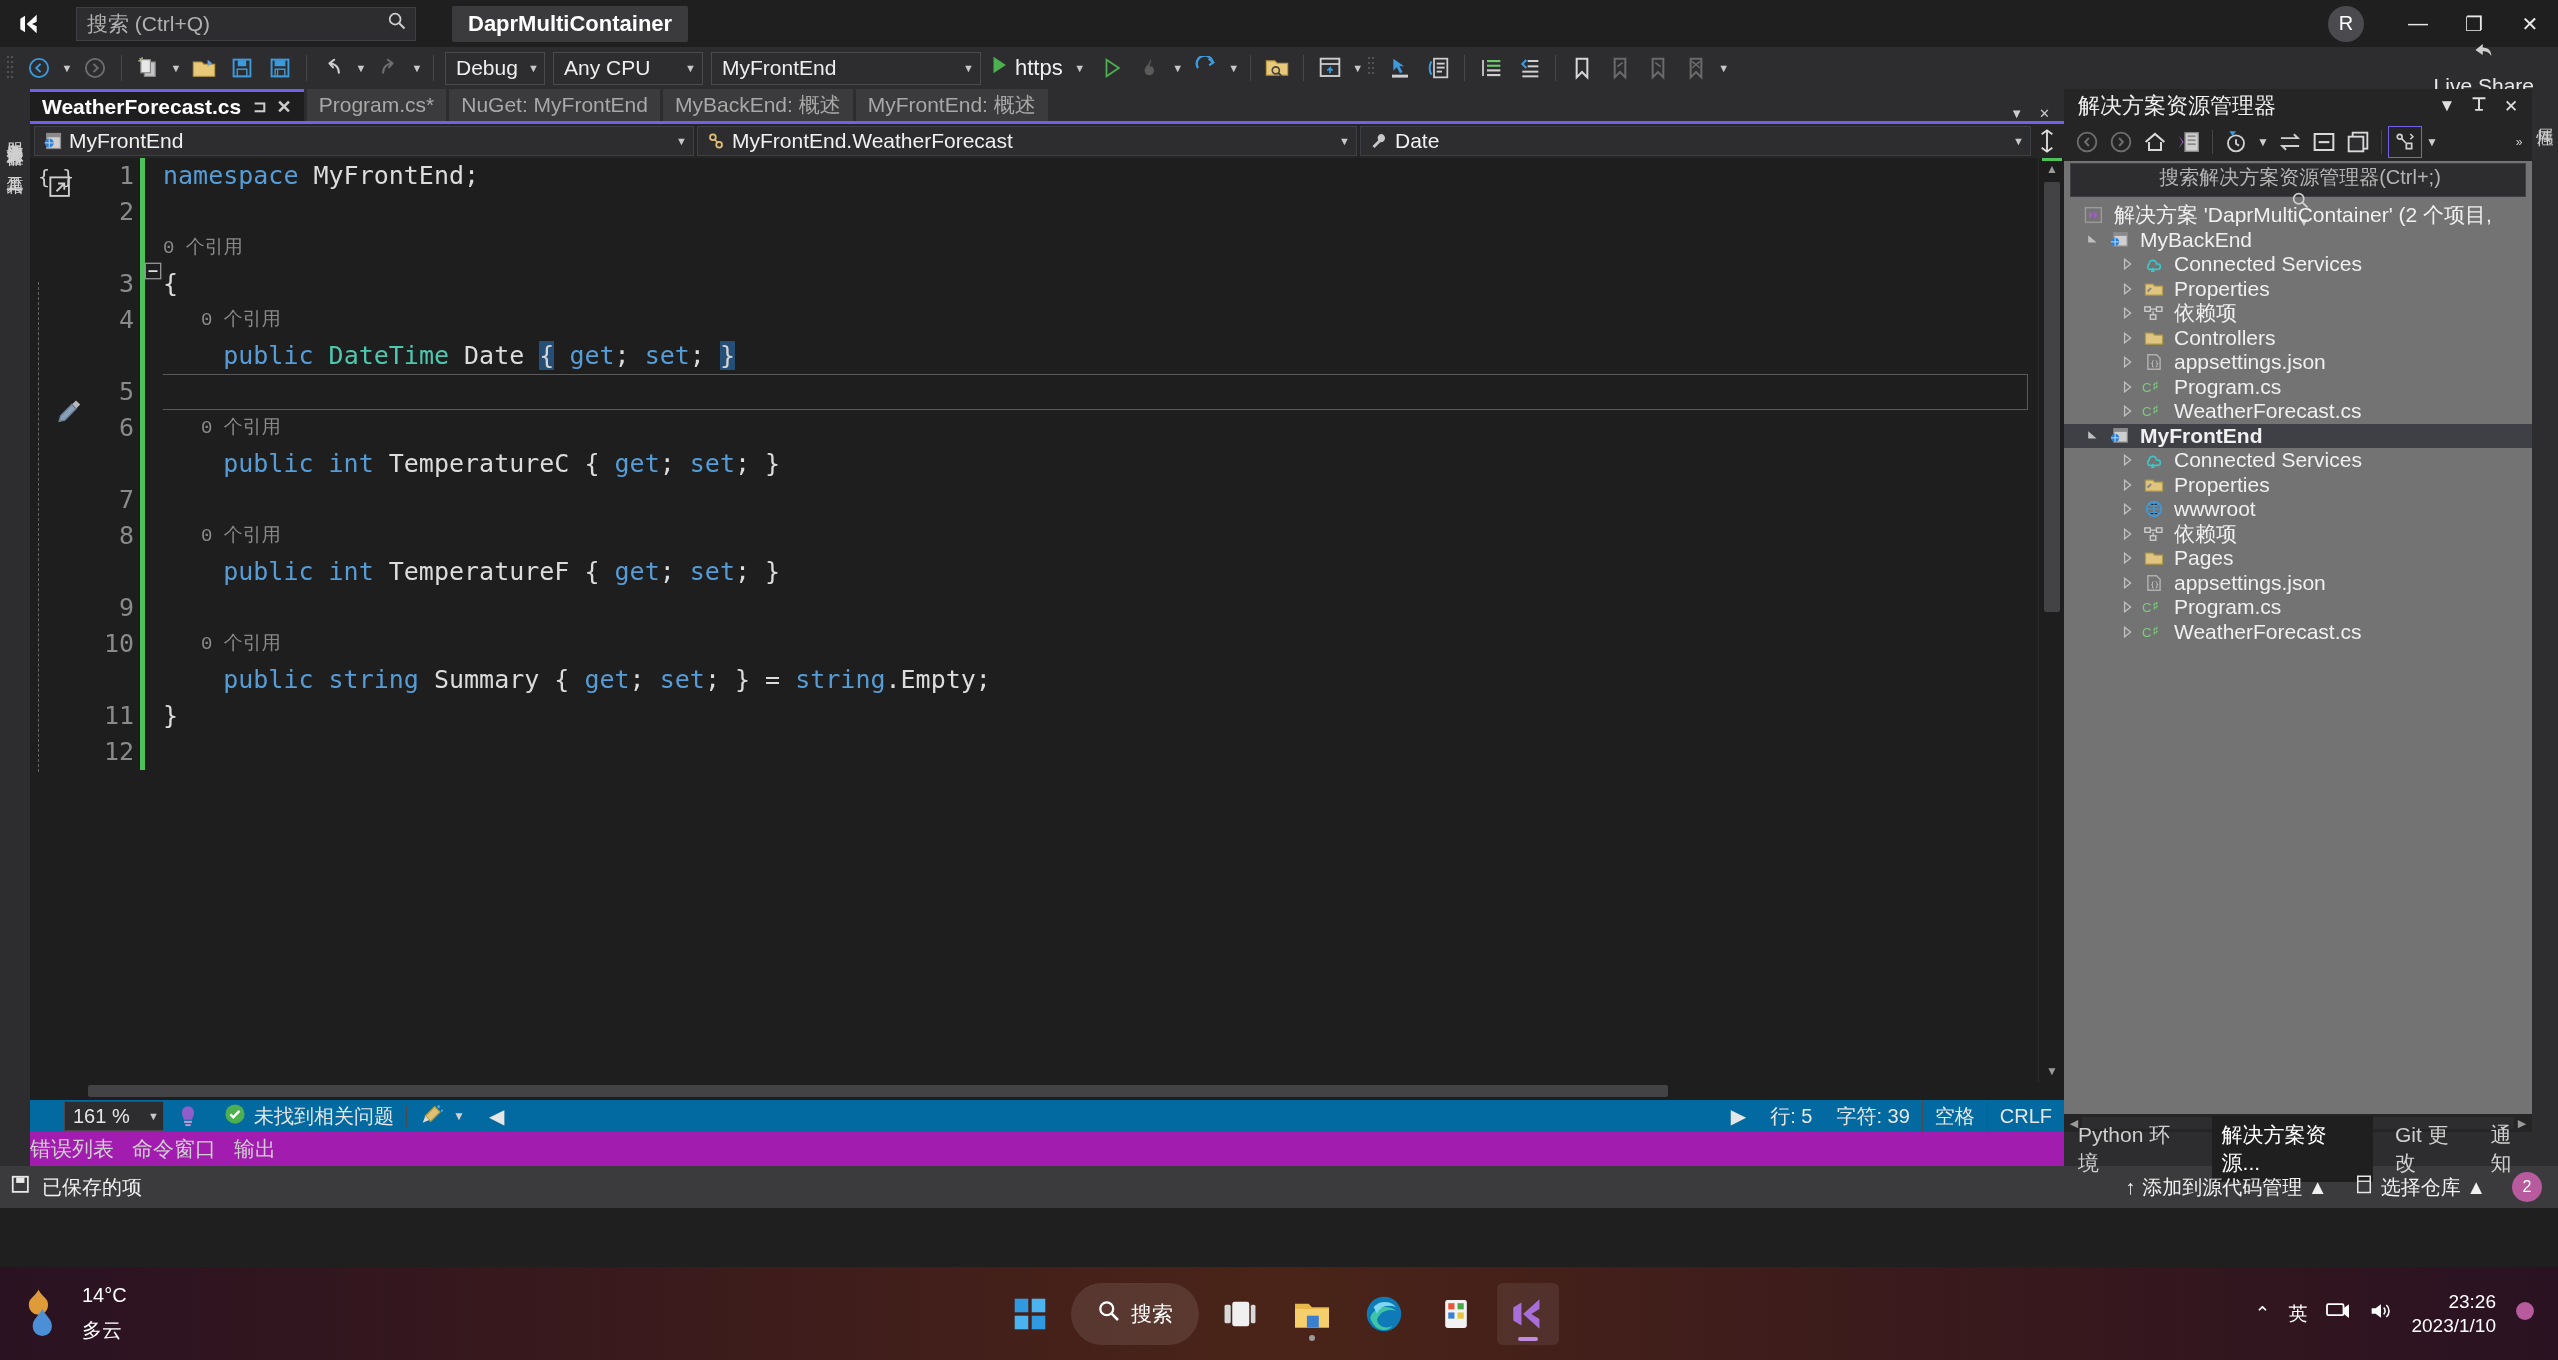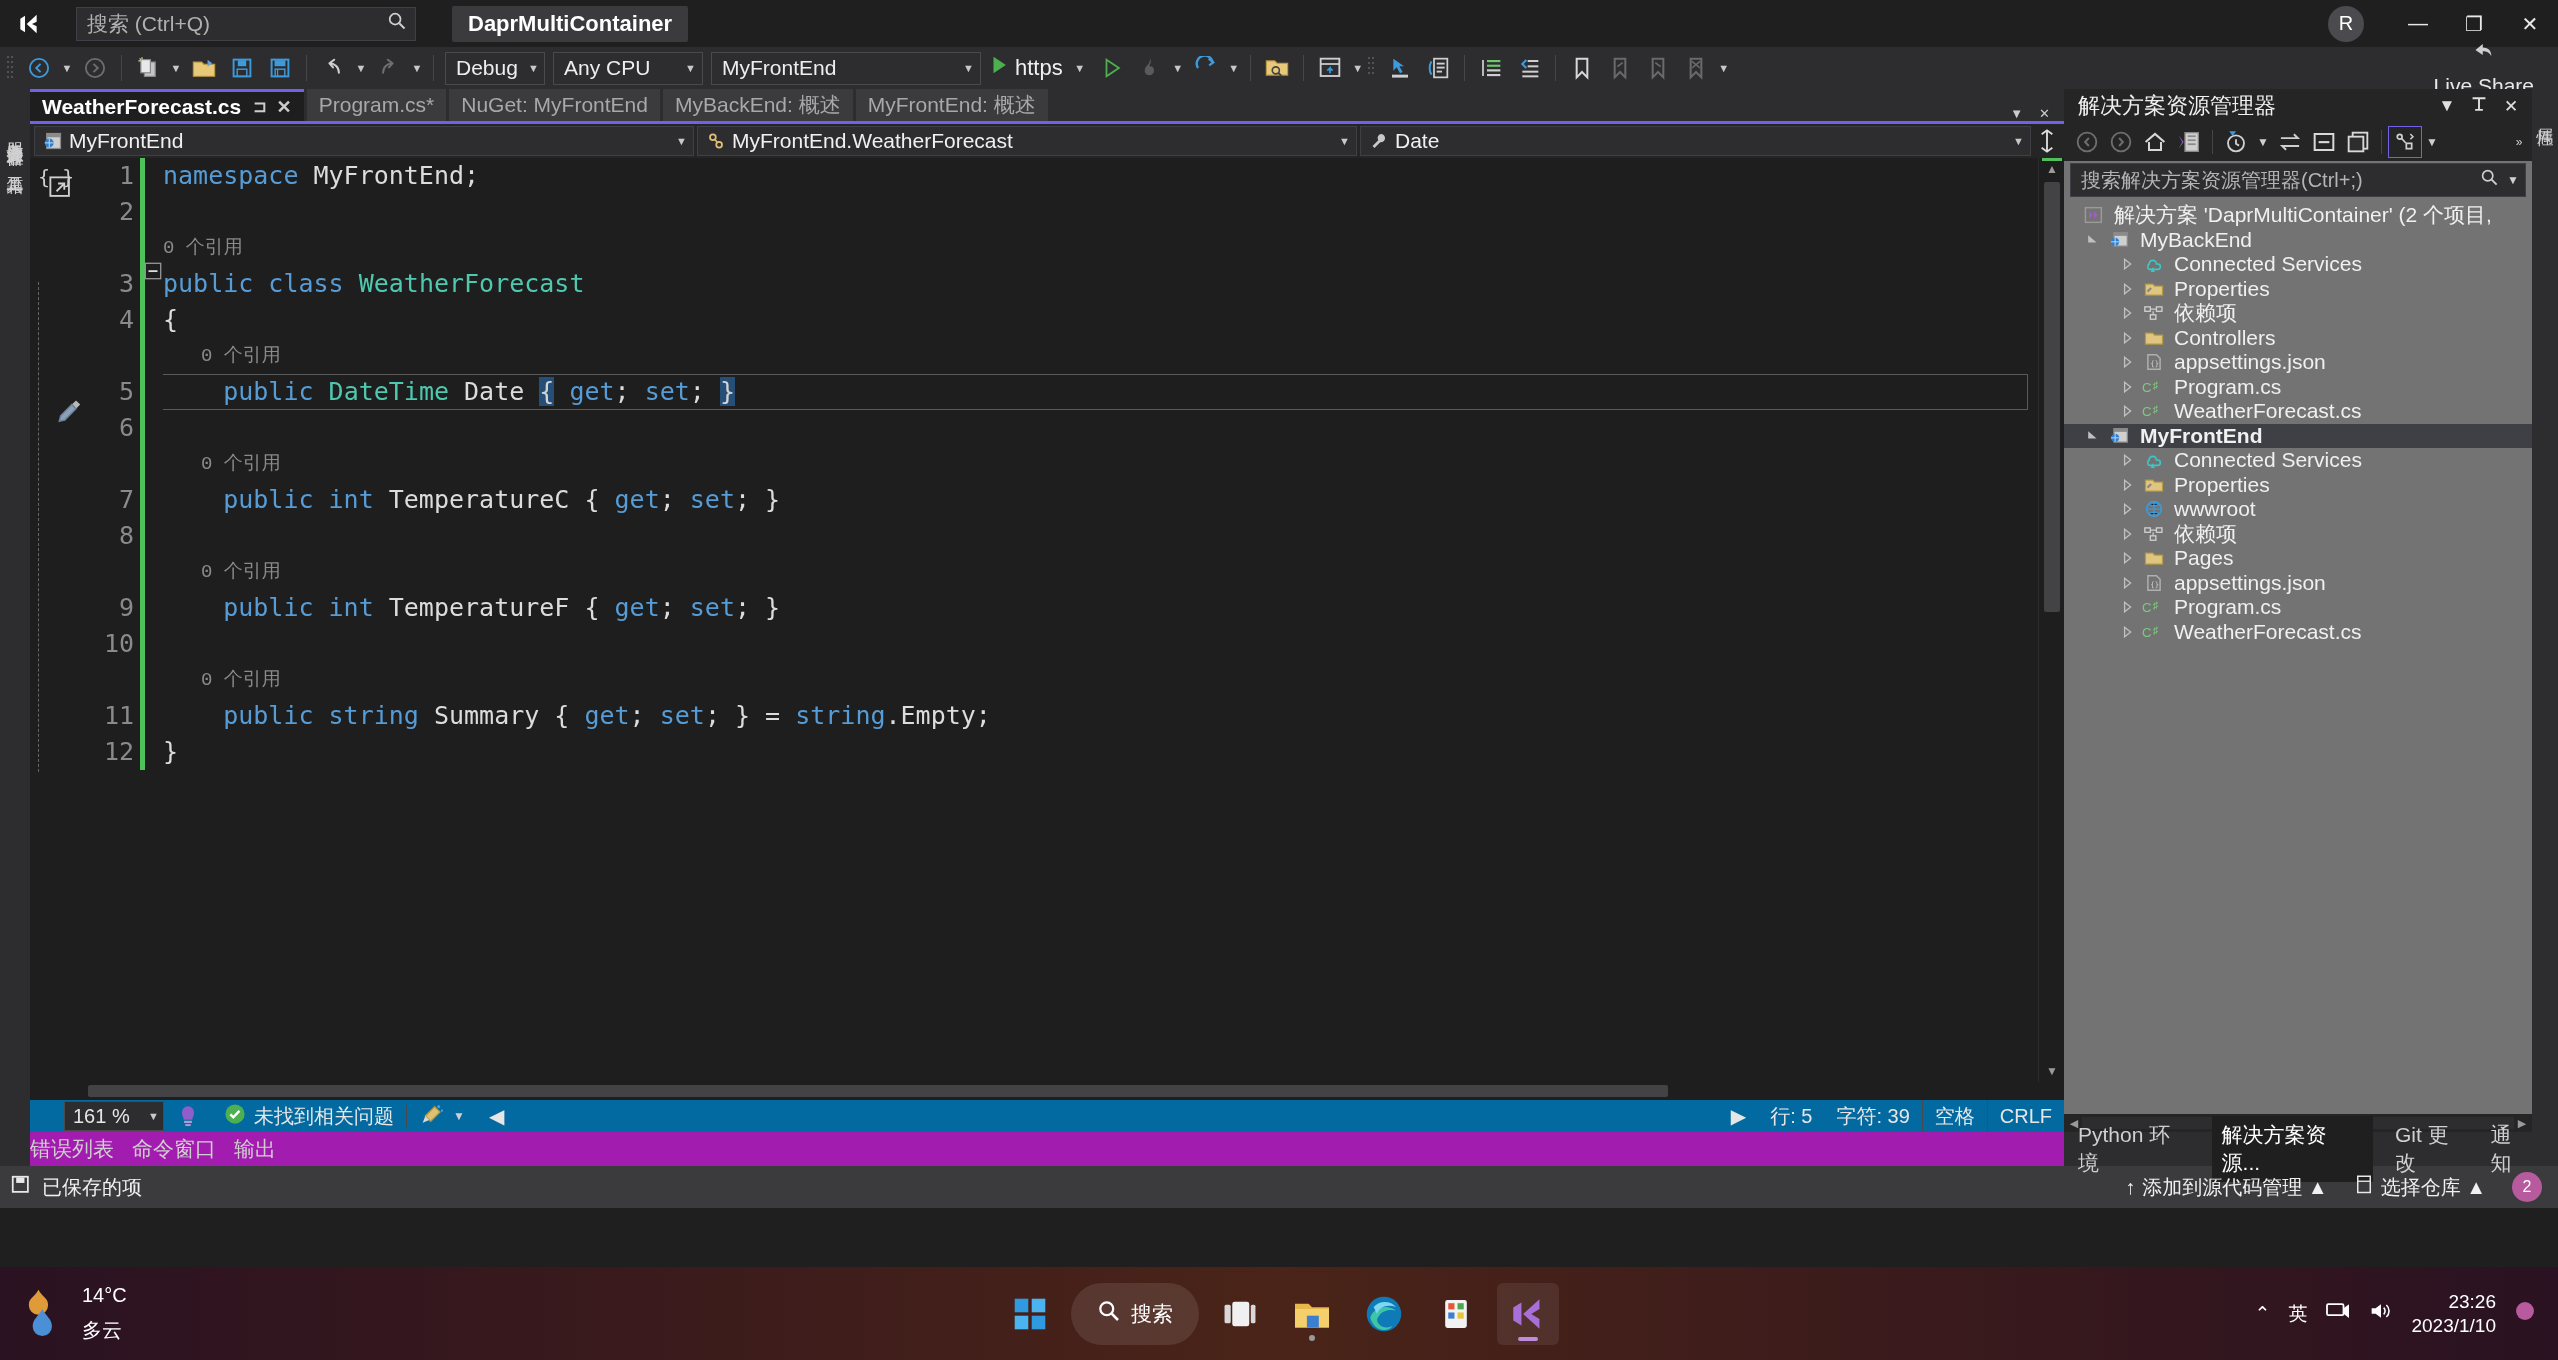--- a/index.html
+++ b/index.html
@@ -123,21 +123,21 @@
   
   .se-panel { width:468px; background:#737373; display:flex; flex-direction:column; flex:none; }
   .se-head { height:34px; display:flex; align-items:center; padding:0 6px 0 14px; background:#252526; }
   .se-title { font-size:22px; color:#f0f0f0; white-space:nowrap; }
   .se-head-btns { margin-left:auto; display:flex; align-items:center; gap:2px; }
   .se-hb { width:30px; height:28px; display:flex; align-items:center; justify-content:center; color:#e0e0e0; font-size:17px; }
   .se-toolbar { height:38px; display:flex; align-items:center; padding-left:6px; background:#252526; }
   .se-tb { width:34px; height:32px; display:flex; align-items:center; justify-content:center; }
   .se-tb.sel { border:1.5px solid #7160e8; }
   .se-sep { width:1px; height:24px; background:#464647; margin:0 6px; }
-  .se-search { height:34px; margin:2px 6px 4px 6px; background:#2d2d30; border:1px solid #3f3f46; display:flex; align-items:center; padding:0 6px 0 10px; color:#b4b4b4; font-size:20px; }
+  .se-search { height:34px; margin:2px 6px 4px 6px; background:#2d2d30; border:1px solid #3f3f46; display:flex; align-items:center; padding:0 6px 0 10px; color:#b4b4b4; font-size:20px;flex-direction:column; }
   .se-search .ph { flex:1; white-space:nowrap; }
   .se-tree { flex:1; overflow:hidden; padding-top:2px; position:relative; }
   .trow { height:24.5px; display:flex; align-items:center; font-size:21px; color:#f0f0f0; white-space:nowrap; }
   .trow.sel { background:#3f3f46; font-weight:bold; }
   .tw { width:26px; display:flex; align-items:center; justify-content:center; color:#c0c0c0; font-size:13px; }
   .tico { width:28px; display:flex; align-items:center; justify-content:center; margin-right:6px; }
   .se-hscroll { height:18px; background:#252526; display:flex; align-items:center; padding:0 2px;}
   .se-hscroll .ar { width:16px; text-align:center; color:#9a9a9a; font-size:11px;}
   .se-hscroll .track { flex:1; height:12px; background:#2d2d30; }
   .right-rail { width:26px; background:#2d2d30; padding-top:26px; display:flex; flex-direction:column; align-items:center; }
@@ -526,21 +526,20 @@
           </div>
           <div style="position:absolute;top:124px;left:8px;width:1px;height:490px;border-left:1.5px dashed #666"></div>
         </div>
 
         <div class="code-area">
           <div class="cur-line-box" style="top:216px;left:-18px;right:10px"></div>
 
           <div class="cl"><span class="kw">namespace </span><span class="id">MyFrontEnd;</span></div>
           <div class="cl">&nbsp;</div>
           <div class="cl ref-lens">0 个引用</div>
-          <div class="cl"><span class="kw">public class </span><span class="typ">WeatherForecast</span></div>
           <div class="cl"><span class="id">{</span></div>
           <div class="cl ref-lens" style="padding-left:38px">0 个引用</div>
           <div class="cl"><span class="kw">    public </span><span class="typ">DateTime</span><span class="id"> Date </span><span class="brace-hl">{</span><span class="id"> </span><span class="acc">get</span><span class="id">; </span><span class="acc">set</span><span class="id">; </span><span class="brace-hl">}</span></div>
           <div class="cl">&nbsp;</div>
           <div class="cl ref-lens" style="padding-left:38px">0 个引用</div>
           <div class="cl"><span class="kw">    public int</span><span class="id"> TemperatureC { </span><span class="acc">get</span><span class="id">; </span><span class="acc">set</span><span class="id">; }</span></div>
           <div class="cl">&nbsp;</div>
           <div class="cl ref-lens" style="padding-left:38px">0 个引用</div>
           <div class="cl"><span class="kw">    public int</span><span class="id"> TemperatureF { </span><span class="acc">get</span><span class="id">; </span><span class="acc">set</span><span class="id">; }</span></div>
           <div class="cl">&nbsp;</div>

